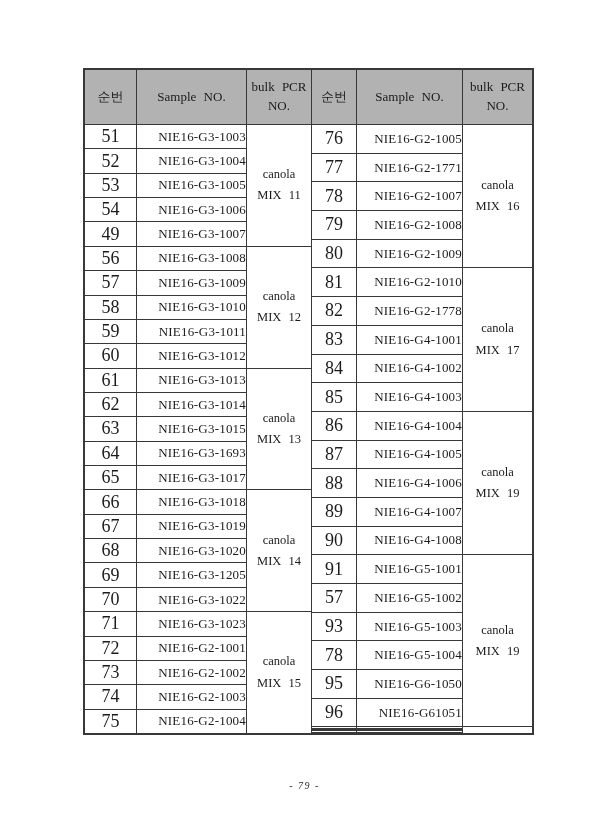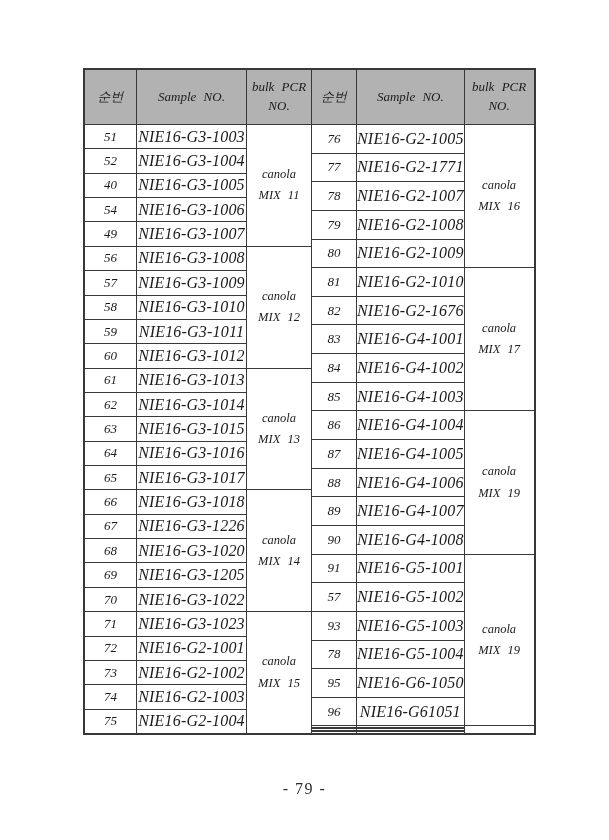--- a/index.html
+++ b/index.html
@@ -15,21 +15,20 @@
     overflow: hidden;
     color: var(--text, #1b1b1b);
   }
   .table-wrap {
     position: absolute;
     left: 83px;
     top: 68px;
     display: flex;
     align-items: stretch;
     border: 1px solid var(--border, #383838);
-    font-style: italic;
   }
   table {
     border-collapse: collapse;
     table-layout: fixed;
     height: 665px;
     font-size: 12px;
   }
   table.t-right { margin-left: -1px; }
   th, td {
     border: 1px solid var(--border, #383838);
@@ -45,37 +44,38 @@
     font-weight: normal;
     font-size: 13px;
     word-spacing: 4px;
     line-height: 1.45;
   }
   td.c-bulk {
     font-size: 12.5px;
     word-spacing: 4px;
     line-height: 1.7;
   }
-  td.c-no { font-size: 13px; margin-left: 25px; }
-  td.c-sample { font-size: 16px; letter-spacing: 0.2px; }
+  td.c-no { font-size: 18px; margin-left: 25px; }
+  td.c-sample { font-size: 13px; letter-spacing: 0.2px; text-align: right; }
   .t-left col.col-no     { width: 52px; }
   .t-left col.col-sample { width: 110px; }
   .t-left col.col-bulk   { width: 65px; }
   .t-right col.col-no     { width: 45px; }
   .t-right col.col-sample { width: 106px; }
   .t-right col.col-bulk   { width: 70px; }
   .page-number {
     position: absolute;
     left: 0;
     right: 0;
     top: 780px;
     text-align: center;
-    font-size: 16px;
+    font-size: 10px;
     letter-spacing: 1.5px;
     color: #2e2e2e;
+    font-style: italic;
   }
 </style>
 </head>
 <body>
 
 <div class="page">
 
   <div class="table-wrap">
 
     <table class="t-left">
@@ -101,21 +101,21 @@
             <td class="c-bulk" rowspan="5">
               <div>canola</div>
               <div>MIX 11</div>
             </td>
           </tr>
           <tr>
             <td class="c-no">52</td>
             <td class="c-sample">NIE16-G3-1004</td>
           </tr>
           <tr>
-            <td class="c-no">40</td>
+            <td class="c-no">53</td>
             <td class="c-sample">NIE16-G3-1005</td>
           </tr>
           <tr>
             <td class="c-no">54</td>
             <td class="c-sample">NIE16-G3-1006</td>
           </tr>
           <tr>
             <td class="c-no">49</td>
             <td class="c-sample">NIE16-G3-1007</td>
           </tr>
@@ -154,37 +154,37 @@
           <tr>
             <td class="c-no">62</td>
             <td class="c-sample">NIE16-G3-1014</td>
           </tr>
           <tr>
             <td class="c-no">63</td>
             <td class="c-sample">NIE16-G3-1015</td>
           </tr>
           <tr>
             <td class="c-no">64</td>
-            <td class="c-sample">NIE16-G3-1016</td>
+            <td class="c-sample">NIE16-G3-1693</td>
           </tr>
           <tr>
             <td class="c-no">65</td>
             <td class="c-sample">NIE16-G3-1017</td>
           </tr>
           <tr>
             <td class="c-no">66</td>
             <td class="c-sample">NIE16-G3-1018</td>
             <td class="c-bulk" rowspan="5">
               <div>canola</div>
               <div>MIX 14</div>
             </td>
           </tr>
           <tr>
             <td class="c-no">67</td>
-            <td class="c-sample">NIE16-G3-1226</td>
+            <td class="c-sample">NIE16-G3-1019</td>
           </tr>
           <tr>
             <td class="c-no">68</td>
             <td class="c-sample">NIE16-G3-1020</td>
           </tr>
           <tr>
             <td class="c-no">69</td>
             <td class="c-sample">NIE16-G3-1205</td>
           </tr>
           <tr>
@@ -262,21 +262,21 @@
           <tr>
             <td class="c-no">81</td>
             <td class="c-sample">NIE16-G2-1010</td>
             <td class="c-bulk" rowspan="5">
               <div>canola</div>
               <div>MIX 17</div>
             </td>
           </tr>
           <tr>
             <td class="c-no">82</td>
-            <td class="c-sample">NIE16-G2-1676</td>
+            <td class="c-sample">NIE16-G2-1778</td>
           </tr>
           <tr>
             <td class="c-no">83</td>
             <td class="c-sample">NIE16-G4-1001</td>
           </tr>
           <tr>
             <td class="c-no">84</td>
             <td class="c-sample">NIE16-G4-1002</td>
           </tr>
           <tr>

